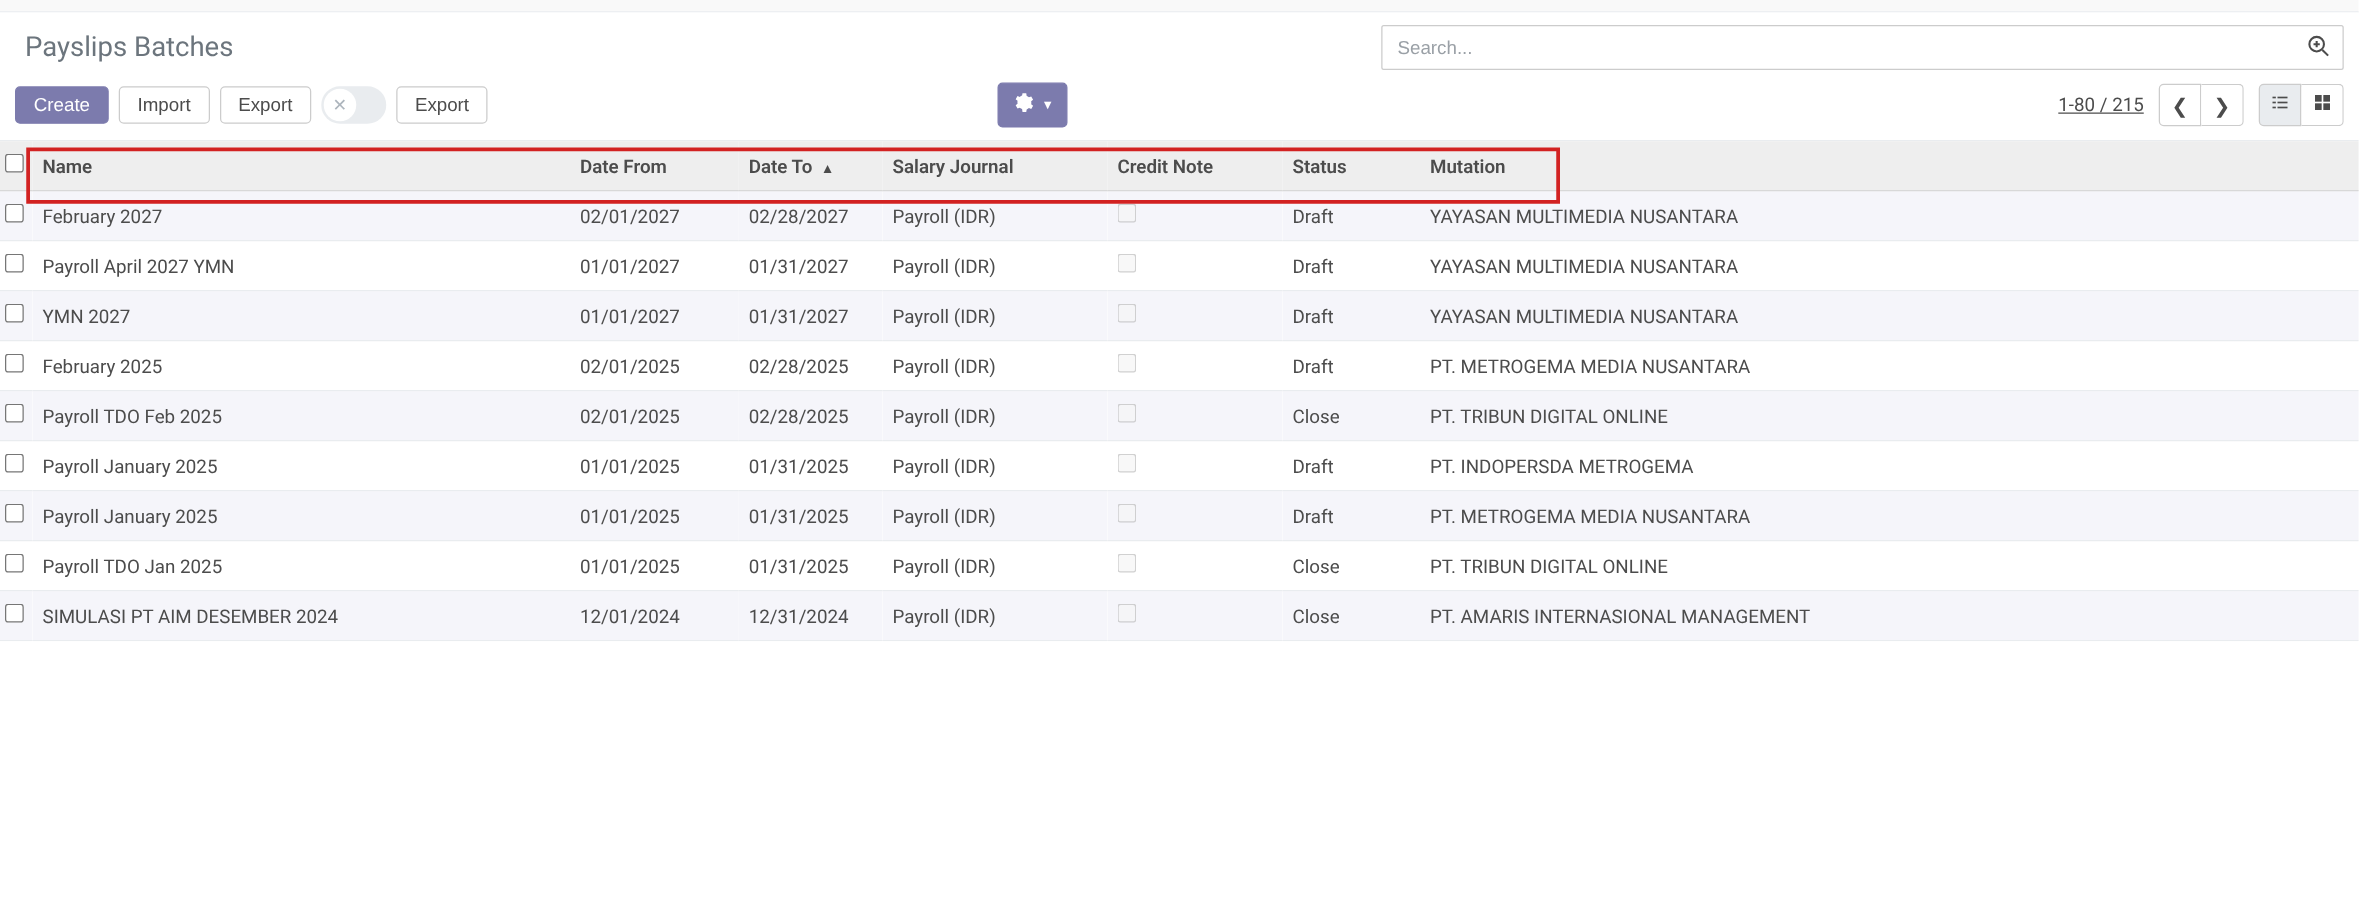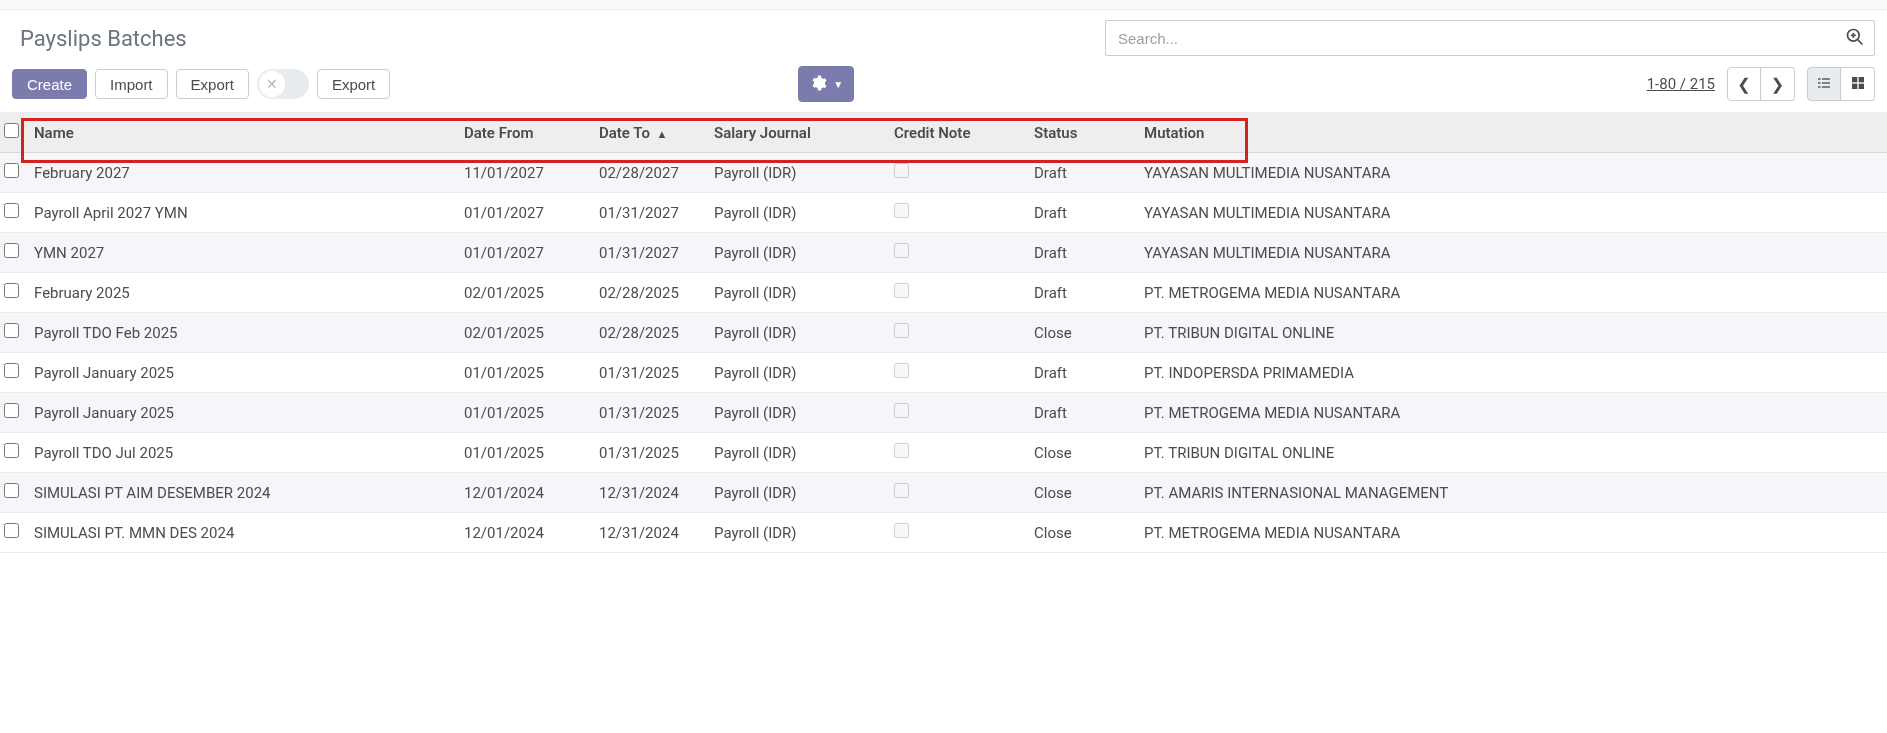--- a/index.html
+++ b/index.html
@@ -277,21 +277,21 @@
         <th>Salary Journal</th>
         <th>Credit Note</th>
         <th>Status</th>
         <th>Mutation</th>
       </tr>
     </thead>
     <tbody id="table-body">
         <tr>
           <td class="chk-cell"><input type="checkbox" style=""></td>
           <td>February 2027</td>
-          <td>11/01/2027</td>
+          <td>02/01/2027</td>
           <td>02/28/2027</td>
           <td>Payroll (IDR)</td>
           <td><input type="checkbox" disabled="" style=""></td>
           <td>Draft</td>
           <td>YAYASAN MULTIMEDIA NUSANTARA</td>
         </tr>
         <tr>
           <td class="chk-cell"><input type="checkbox" style=""></td>
           <td>Payroll April 2027 YMN</td>
           <td>01/01/2027</td>
@@ -332,59 +332,49 @@
           <td>PT. TRIBUN DIGITAL ONLINE</td>
         </tr>
         <tr>
           <td class="chk-cell"><input type="checkbox" style=""></td>
           <td>Payroll January 2025</td>
           <td>01/01/2025</td>
           <td>01/31/2025</td>
           <td>Payroll (IDR)</td>
           <td><input type="checkbox" disabled="" style=""></td>
           <td>Draft</td>
-          <td>PT. INDOPERSDA PRIMAMEDIA</td>
+          <td>PT. INDOPERSDA METROGEMA</td>
         </tr>
         <tr>
           <td class="chk-cell"><input type="checkbox" style=""></td>
           <td>Payroll January 2025</td>
           <td>01/01/2025</td>
           <td>01/31/2025</td>
           <td>Payroll (IDR)</td>
           <td><input type="checkbox" disabled="" style=""></td>
           <td>Draft</td>
           <td>PT. METROGEMA MEDIA NUSANTARA</td>
         </tr>
         <tr>
           <td class="chk-cell"><input type="checkbox" style=""></td>
-          <td>Payroll TDO Jul 2025</td>
+          <td>Payroll TDO Jan 2025</td>
           <td>01/01/2025</td>
           <td>01/31/2025</td>
           <td>Payroll (IDR)</td>
           <td><input type="checkbox" disabled="" style=""></td>
           <td>Close</td>
           <td>PT. TRIBUN DIGITAL ONLINE</td>
         </tr>
         <tr>
           <td class="chk-cell"><input type="checkbox" style=""></td>
           <td>SIMULASI PT AIM DESEMBER 2024</td>
           <td>12/01/2024</td>
           <td>12/31/2024</td>
           <td>Payroll (IDR)</td>
           <td><input type="checkbox" disabled="" style=""></td>
           <td>Close</td>
           <td>PT. AMARIS INTERNASIONAL MANAGEMENT</td>
         </tr>
-        <tr>
-          <td class="chk-cell"><input type="checkbox" style=""></td>
-          <td>SIMULASI PT. MMN DES 2024</td>
-          <td>12/01/2024</td>
-          <td>12/31/2024</td>
-          <td>Payroll (IDR)</td>
-          <td><input type="checkbox" disabled="" style=""></td>
-          <td>Close</td>
-          <td>PT. METROGEMA MEDIA NUSANTARA</td>
-        </tr>
       </tbody>
   </table>
 </div>
 
 <div id="hl" class="highlight-box" style="left: 21px; top: 118px; width: 1227px; height: 45px;"></div>
 
 </body></html>

